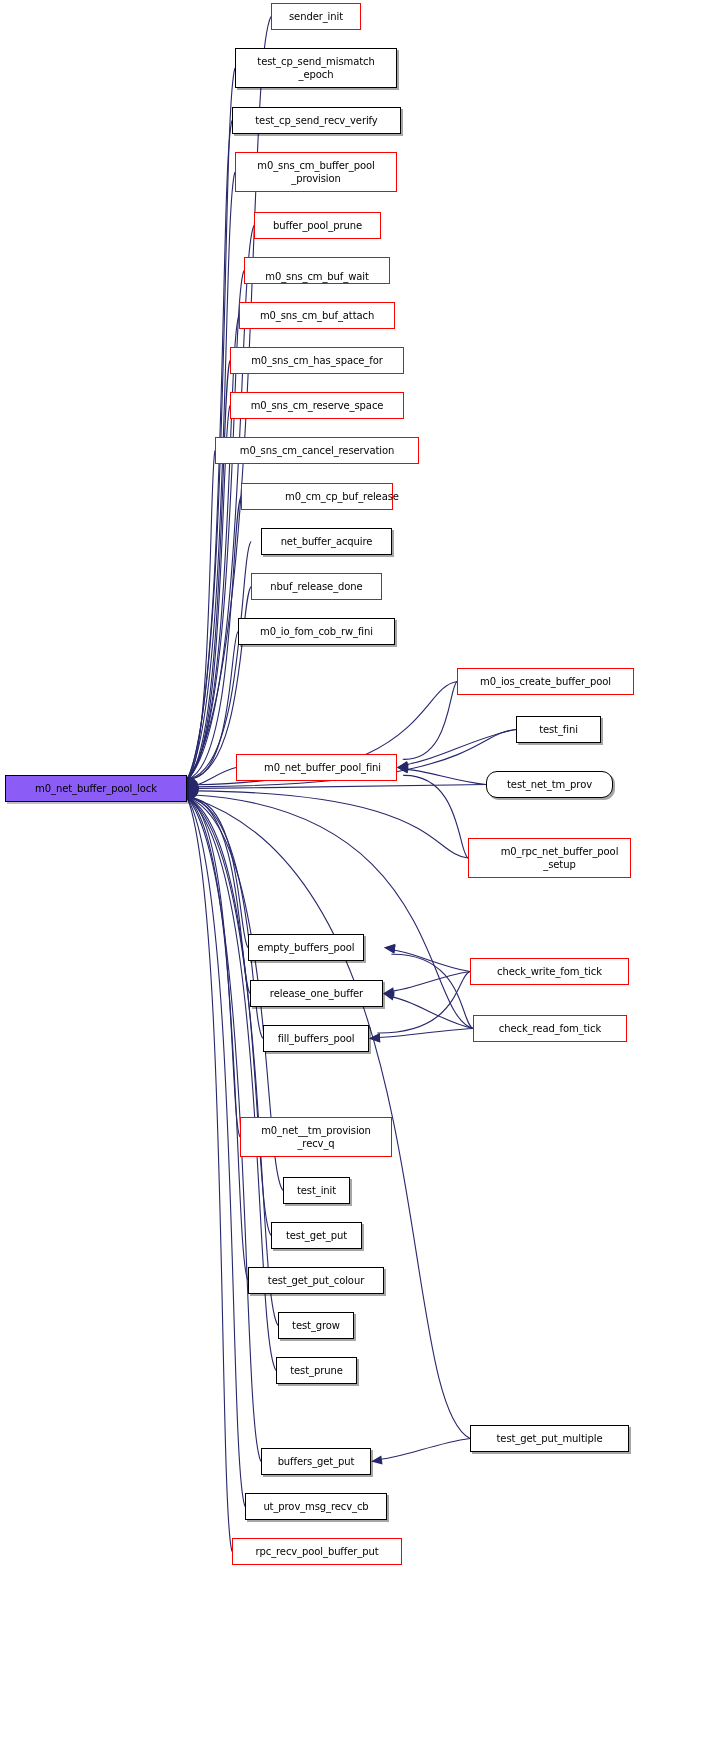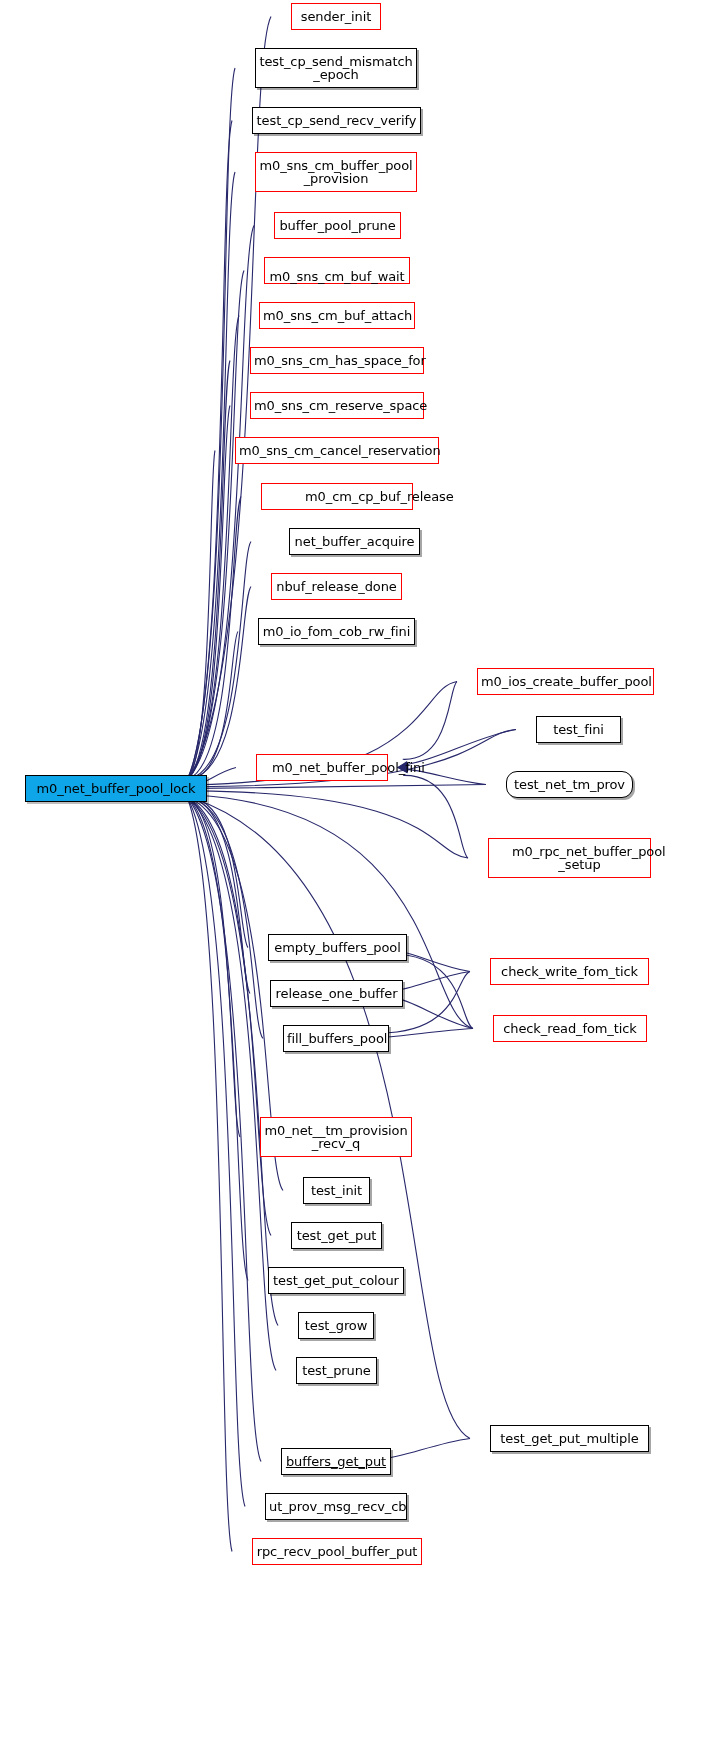--- a/index.html
+++ b/index.html
@@ -29,34 +29,33 @@
   .node {
     position: absolute;
     box-sizing: border-box;
     background: #ffffff;
     border: 1px solid #000000;
     display: flex;
     align-items: center;
     justify-content: center;
     text-align: center;
     font-family: "DejaVu Sans", sans-serif;
-    font-size: 13px;
+    font-size: 10px;
     line-height: 13px;
     color: #000000;
     white-space: pre-line;
     letter-spacing: -0.1px;
     cursor: pointer;
     z-index: 2;
-    margin-left: 20px;
   }
   .node.red {
     border-color: #ff0000;
   }
   .node.current {
-    background: #0ea5e9;
+    background: #8b5cf6;
     border-color: #000000;
     box-shadow: 2px 2px 0 rgba(0,0,0,0.25);
     justify-content: center;
   }
   .node.black {
     box-shadow: 2px 2px 0 rgba(0,0,0,0.35);
   }
   .node-label {
     display: block;
     width: 100%;
@@ -166,39 +165,39 @@
       <div class="node black" style="left: 232px; top: 107px; width: 169px; height: 27px;"><span class="node-label">test_cp_send_recv_verify</span></div>
       <div class="node red" style="left: 235px; top: 152px; width: 162px; height: 40px;"><span class="node-label">m0_sns_cm_buffer_pool
 _provision</span></div>
       <div class="node red" style="left: 254px; top: 212px; width: 127px; height: 27px;"><span class="node-label">buffer_pool_prune</span></div>
       <div class="node red" style="left: 244px; top: 257px; width: 146px; height: 27px; align-items: flex-end;"><span class="node-label">m0_sns_cm_buf_wait</span></div>
       <div class="node red" style="left: 239px; top: 302px; width: 156px; height: 27px;"><span class="node-label">m0_sns_cm_buf_attach</span></div>
       <div class="node red" style="left: 230px; top: 347px; width: 174px; height: 27px;"><span class="node-label">m0_sns_cm_has_space_for</span></div>
       <div class="node red" style="left: 230px; top: 392px; width: 174px; height: 27px;"><span class="node-label">m0_sns_cm_reserve_space</span></div>
       <div class="node red" style="left: 215px; top: 437px; width: 204px; height: 27px;"><span class="node-label">m0_sns_cm_cancel_reservation</span></div>
       <div class="node red" style="left: 241px; top: 483px; width: 152px; height: 27px; padding-left: 40px;"><span class="node-label">m0_cm_cp_buf_release</span></div>
-      <div class="node black" style="left: 269px; top: 528px; width: 131px; height: 27px;"><span class="node-label">net_buffer_acquire</span></div>
+      <div class="node black" style="left: 261px; top: 528px; width: 131px; height: 27px;"><span class="node-label">net_buffer_acquire</span></div>
       <div class="node red" style="left: 251px; top: 573px; width: 131px; height: 27px;"><span class="node-label">nbuf_release_done</span></div>
       <div class="node black" style="left: 238px; top: 618px; width: 157px; height: 27px;"><span class="node-label">m0_io_fom_cob_rw_fini</span></div>
       <div class="node red" style="left: 457px; top: 668px; width: 177px; height: 27px;"><span class="node-label">m0_ios_create_buffer_pool</span></div>
       <div class="node black" style="left: 516px; top: 716px; width: 85px; height: 27px;"><span class="node-label">test_fini</span></div>
-      <div class="node red" style="left: 236px; top: 754px; width: 132px; height: 27px; padding-left: 12px;"><span class="node-label">m0_net_buffer_pool_fini</span></div>
+      <div class="node red" style="left: 236px; top: 754px; width: 161px; height: 27px; padding-left: 12px;"><span class="node-label">m0_net_buffer_pool_fini</span></div>
       <div class="node black" style="left: 486px; top: 771px; width: 127px; height: 27px; border-radius: 11px;"><span class="node-label">test_net_tm_prov</span></div>
       <div class="node red" style="left: 468px; top: 838px; width: 163px; height: 40px; padding-left: 20px;"><span class="node-label">m0_rpc_net_buffer_pool
 _setup</span></div>
-      <div class="node black" style="left: 248px; top: 934px; width: 139px; height: 27px;"><span class="node-label">empty_buffers_pool</span></div>
+      <div class="node black" style="left: 248px; top: 934px; width: 116px; height: 27px;"><span class="node-label">empty_buffers_pool</span></div>
       <div class="node red" style="left: 470px; top: 958px; width: 159px; height: 27px;"><span class="node-label">check_write_fom_tick</span></div>
       <div class="node black" style="left: 250px; top: 980px; width: 133px; height: 27px;"><span class="node-label">release_one_buffer</span></div>
       <div class="node red" style="left: 473px; top: 1015px; width: 154px; height: 27px;"><span class="node-label">check_read_fom_tick</span></div>
       <div class="node black" style="left: 263px; top: 1025px; width: 106px; height: 27px;"><span class="node-label">fill_buffers_pool</span></div>
       <div class="node red" style="left: 240px; top: 1117px; width: 152px; height: 40px;"><span class="node-label">m0_net__tm_provision
 _recv_q</span></div>
       <div class="node black" style="left: 283px; top: 1177px; width: 67px; height: 27px;"><span class="node-label">test_init</span></div>
       <div class="node black" style="left: 271px; top: 1222px; width: 91px; height: 27px;"><span class="node-label">test_get_put</span></div>
       <div class="node black" style="left: 248px; top: 1267px; width: 136px; height: 27px;"><span class="node-label">test_get_put_colour</span></div>
       <div class="node black" style="left: 278px; top: 1312px; width: 76px; height: 27px;"><span class="node-label">test_grow</span></div>
       <div class="node black" style="left: 276px; top: 1357px; width: 81px; height: 27px;"><span class="node-label">test_prune</span></div>
       <div class="node black" style="left: 470px; top: 1425px; width: 159px; height: 27px;"><span class="node-label">test_get_put_multiple</span></div>
-      <div class="node black" style="left: 261px; top: 1448px; width: 110px; height: 27px; text-decoration: underline;"><span class="node-label">buffers_get_put</span></div>
+      <div class="node black" style="left: 261px; top: 1448px; width: 110px; height: 27px;"><span class="node-label">buffers_get_put</span></div>
       <div class="node black" style="left: 245px; top: 1493px; width: 142px; height: 27px;"><span class="node-label">ut_prov_msg_recv_cb</span></div>
       <div class="node red" style="left: 232px; top: 1538px; width: 170px; height: 27px;"><span class="node-label">rpc_recv_pool_buffer_put</span></div>
     </div>
 </div>
 
 </body></html>

